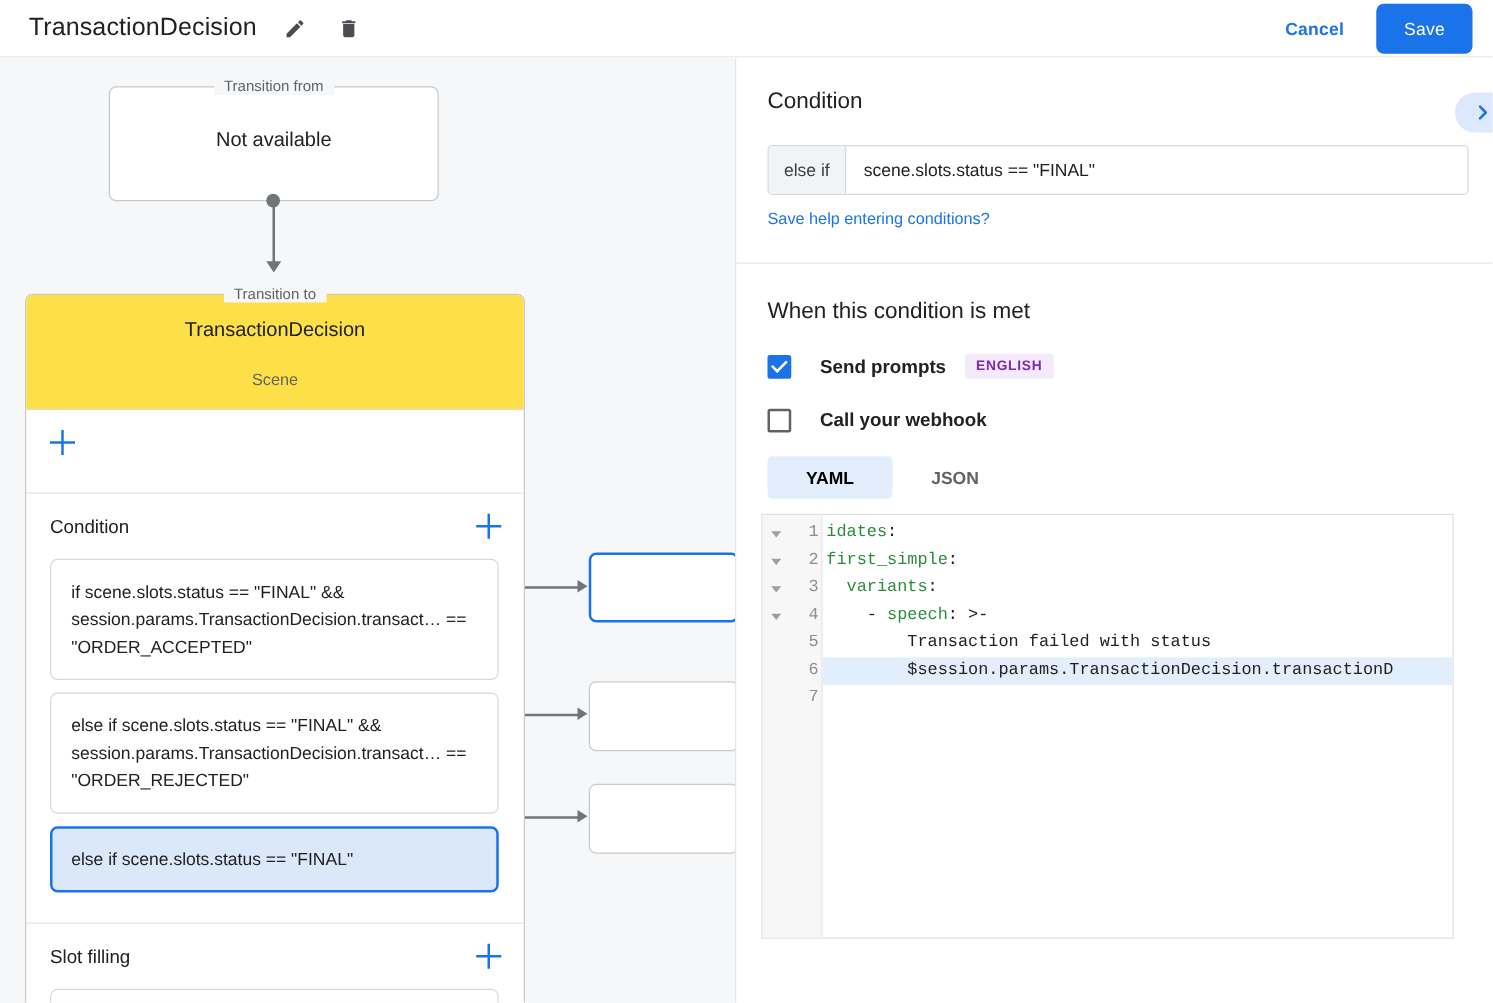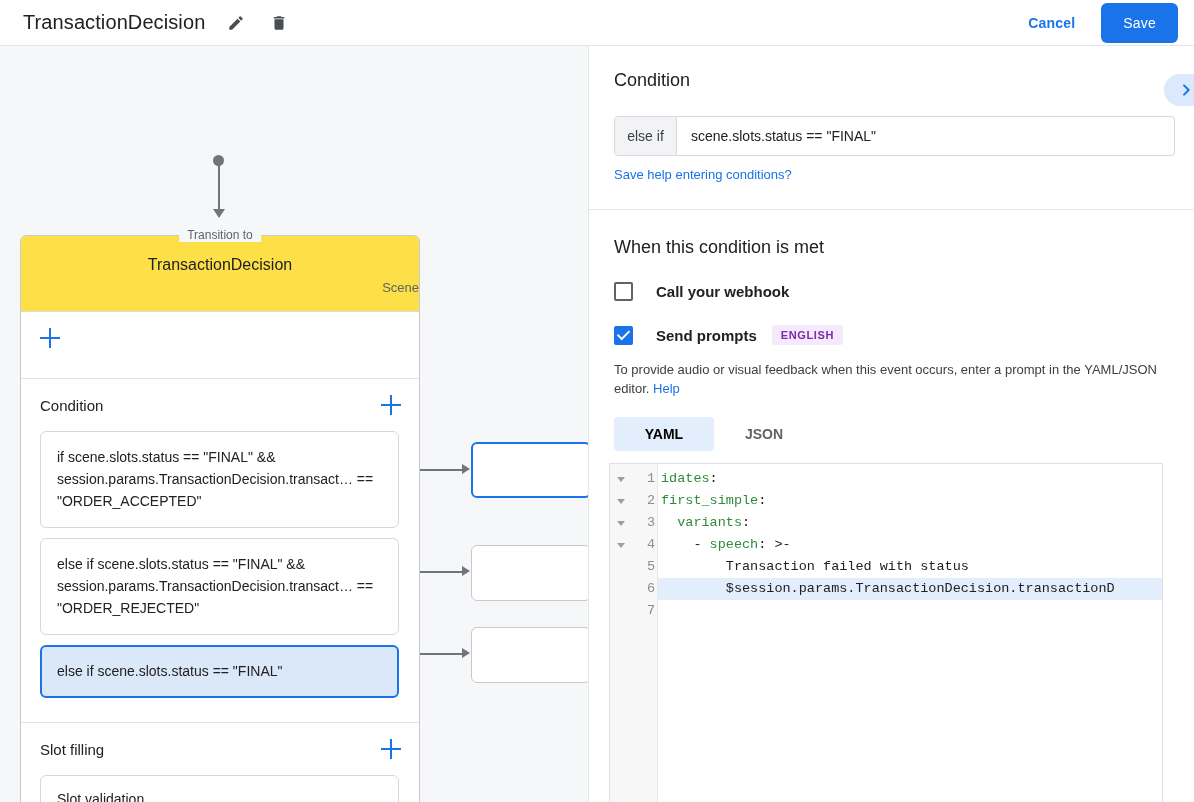--- a/index.html
+++ b/index.html
@@ -104,21 +104,21 @@
     background: #fde047;
     border-bottom: 1px solid #dadce0;
     border-radius: 5px 5px 0 0;
     padding: 20px 0 16px 0; position: relative;
   }
   .scene-head .fieldset-legend { background: #f6f7f9; }
   .scene-name {
     text-align: center; font-size: 16px; color: #202124;
   }
   .scene-type {
-    text-align: right; font-size: 13px; color: #5f6368; margin-top: 6px;
+    text-align: center; font-size: 13px; color: #5f6368; margin-top: 22px;
   }
   .scene-section {
     border-bottom: 1px solid #e1e3e6;
     padding: 0 0 14px 0;
   }
   .scene-section:last-child { border-bottom: none; }
   .sec-head {
     display: flex; align-items: center;
     height: 52px; padding: 0 18px 0 19px;
   }
@@ -305,20 +305,24 @@
   </div>
 
   <div class="hdr-right">
     <button class="btn-cancel">Cancel</button>
     <button class="btn-save">Save</button>
   </div>
 </div>
 
 <div class="canvas">
 
+  <div class="fieldset-box" id="transition-from">
+    <div class="fieldset-legend">Transition from</div>
+    <div class="tf-text">Not available</div>
+  </div>
 
   <div class="conn-dot" style="left:213px; top:109px;"></div>
   <div class="conn-line" style="left:218px; top:114px; width:1.5px; height:52px;"></div>
   <div class="conn-arrow" style="left:213px; top:163px;"></div>
 
   <div class="node-stub active" style="left:471px; top:396px;"></div>
   <div class="node-stub" style="left:471px; top:499px;"></div>
   <div class="node-stub" style="left:471px; top:581px;"></div>
 
   <div class="conn-dot" style="left:394px; top:418px;"></div>
@@ -384,34 +388,30 @@
 
     <a class="help-link">Save help entering conditions?</a>
   </div>
 
   <div class="divider"></div>
 
   <div class="panel-sec-2">
     <div class="sec2-title">When this condition is met</div>
 
     <div class="check-row">
-      <div class="chkbox"></div>
-      <div class="check-label">Call your webhook</div>
-    </div>
-
-    <div class="check-row">
       <div class="chkbox checked"></div>
       <div class="check-label">Send prompts</div>
       <div class="lang-badge">ENGLISH</div>
     </div>
 
-    <div class="desc-text">
-      <span>To provide audio or visual feedback when this event occurs, enter a prompt in the YAML/JSON editor.</span>
-      <a>Help</a>
-    </div>
+    <div class="check-row">
+      <div class="chkbox"></div>
+      <div class="check-label">Call your webhook</div>
+    </div>
+
 
     <div class="tabs">
       <div class="tab active">YAML</div>
       <div class="tab">JSON</div>
     </div>
 
     <div class="editor">
       <div class="fold-col" id="fold-col">
           <div class="fold-arrow">
             <span></span>

